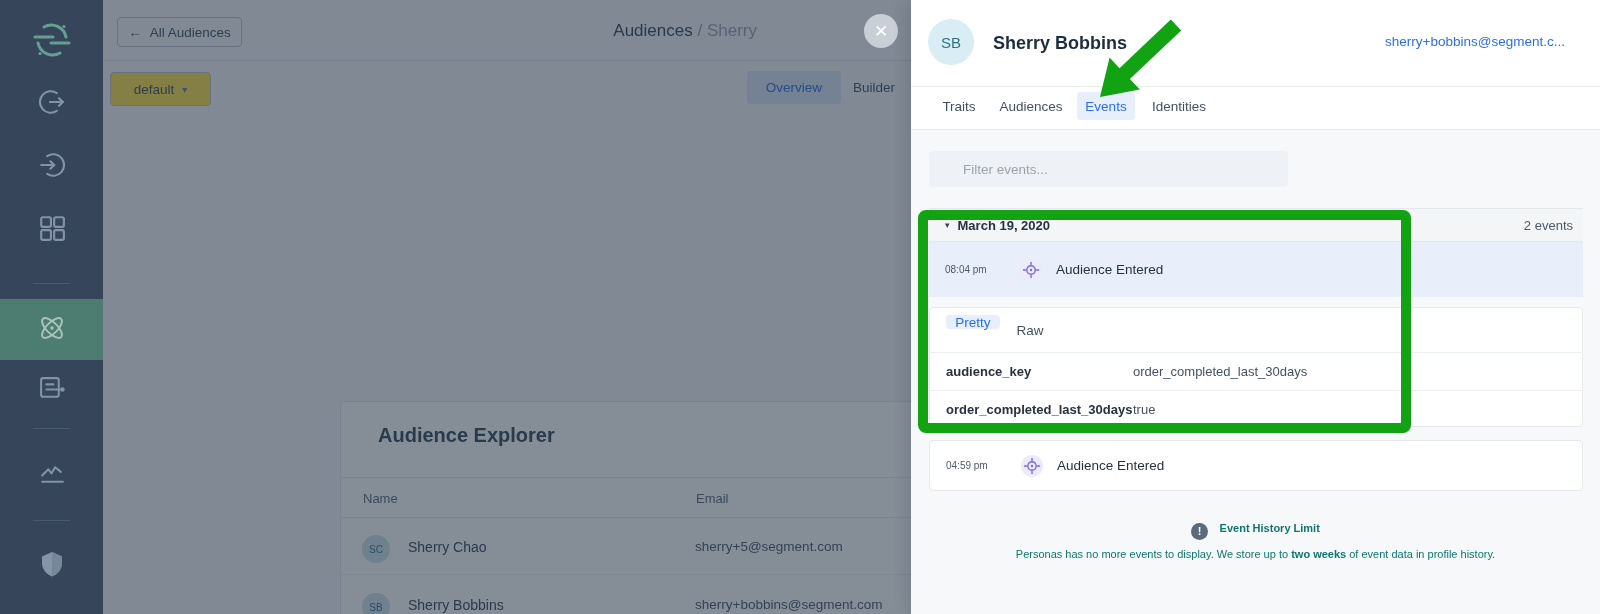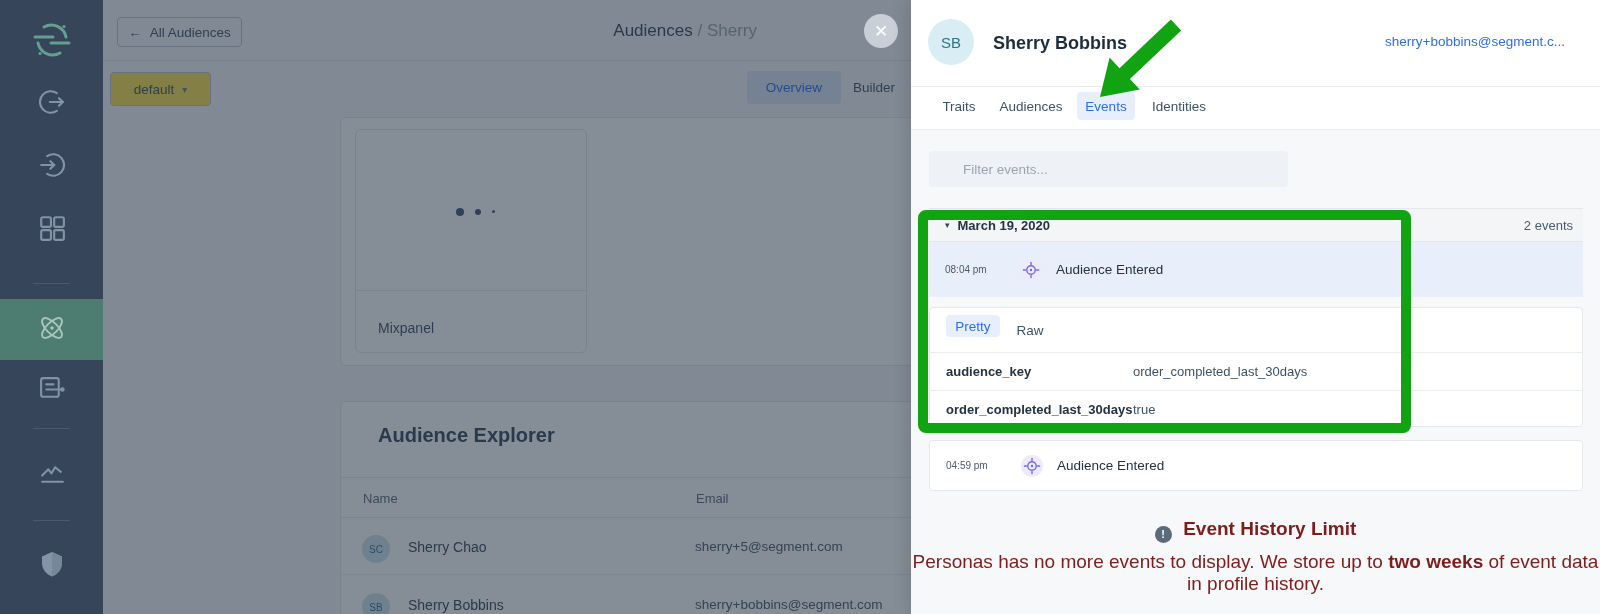--- a/index.html
+++ b/index.html
@@ -45,21 +45,21 @@
   #filter { position:absolute; left:18px; top:21px; width:359px; height:36px; background:#eef1f5; border:none; border-radius:4px; font-size:13.5px; color:#33475b; padding:0 12px 0 34px; font-family:inherit; }
   #filter::placeholder { color:#9aa5b1; }
   .date-row { position:absolute; left:18px; top:78px; width:654px; height:34px; background:#f3f5f7; border-top:1px solid #e4e8eb; border-bottom:1px solid #e4e8eb; display:flex; align-items:center; }
   .ev-row { position:absolute; left:18px; width:654px; display:flex; align-items:center; }
   .ev-time { font-size:10px; color:#4a5a6b; width:62px; margin-left:16px; }
   .ev-name { font-size:13.5px; color:#25323f; }
   .ev-icon { margin:0 14px 0 13px; display:flex; }
   .white-card { position:absolute; left:18px; background:#fff; border:1px solid #e5e9ed; border-radius:4px; }
   .kv-key { font-size:13px; font-weight:bold; color:#25323f; }
   .kv-val { font-size:13px; color:#3f5265; }
-  .hist { font-size:19px; color:#7f1d1d; }
+  .hist { font-size:11px; color:#0f766e; }
 
   
   #anno-rect { left:918px; top:210px; width:493px; height:223px; border:10px solid #12a312; border-radius:8px; z-index:30; pointer-events:none; }
   #anno-arrow { left:0; top:0; width:1600px; height:614px; z-index:30; pointer-events:none; }
 </style>
 </head>
 <body>
 
 <div id="stage">
 
@@ -161,29 +161,20 @@
       <span style="font-size:10px;color:#6b7b8c;">▾</span>
     </button>
 
     <div class="abs chip blue" style="left:644px;top:71px;width:94px;height:33px;justify-content:center;">
       <span>Overview</span>
     </div>
     <div class="abs tab-plain" style="left:739px;top:71px;width:64px;height:33px;">
       <span>Builder</span>
     </div>
 
-    <div class="card" style="left:237px;top:117px;width:600px;height:249px;">
-      <div class="card" style="left:14px;top:11px;width:232px;height:224px;border-radius:6px;">
-        <div class="dot" style="left:100px;top:78px;width:8px;height:8px;"></div>
-        <div class="dot" style="left:119px;top:79px;width:6px;height:6px;"></div>
-        <div class="dot" style="left:136px;top:80px;width:3px;height:3px;"></div>
-        <div class="abs hline" style="left:0;top:160px;width:230px;background:#e7ebef;"></div>
-        <div class="abs" style="left:22px;top:190px;font-size:14px;color:#3f5265;">Mixpanel</div>
-      </div>
-    </div>
 
     <div class="card" style="left:237px;top:401px;width:600px;height:260px;">
       <div class="abs" style="left:37px;top:22px;font-size:20px;font-weight:600;color:#33475b;">Audience Explorer</div>
       <div class="abs hline" style="left:0;top:75px;width:598px;background:#e7ebef;"></div>
       <div class="abs tbl-head" style="left:22px;top:89px;">Name</div>
       <div class="abs tbl-head" style="left:355px;top:89px;">Email</div>
       <div class="abs hline" style="left:0;top:115px;width:598px;background:#e7ebef;"></div>
 
       <div class="abs" style="left:0;top:115px;width:598px;height:58px;">
         <div class="avatar-sm" style="left:21px;top:18px;">
@@ -259,21 +250,21 @@
                 <line x1="11" y1="16.6" x2="11" y2="18.6"></line>
               <line x1="3.4" y1="11" x2="5.4" y2="11"></line>
                 <line x1="16.6" y1="11" x2="18.6" y2="11"></line>
             </g>
           </svg>
         </span>
         <span class="ev-name">Audience Entered</span>
       </div>
 
       <div class="white-card" style="top:177px;width:654px;height:120px;">
-        <div class="abs chip" style="left:16px;top:7px;width:54px;height:22px;background:#e7effd;color:#2a6fe8;">
+        <div class="abs chip" style="left:16px;top:7px;width:54px;height:14px;background:#e7effd;color:#2a6fe8;">
           <span>Pretty</span>
         </div>
         <div class="abs tab-plain" style="left:82px;top:7px;width:36px;height:30px;">
           <span>Raw</span>
         </div>
         <div class="abs hline" style="left:0;top:44px;width:652px;background:#eceff2;"></div>
         <div class="abs kv-key" style="left:16px;top:56px;">audience_key</div>
         <div class="abs kv-val" style="left:203px;top:56px;">order_completed_last_30days</div>
         <div class="abs hline" style="left:0;top:82px;width:652px;background:#eceff2;"></div>
         <div class="abs kv-key" style="left:16px;top:94px;">order_completed_last_30days</div>

